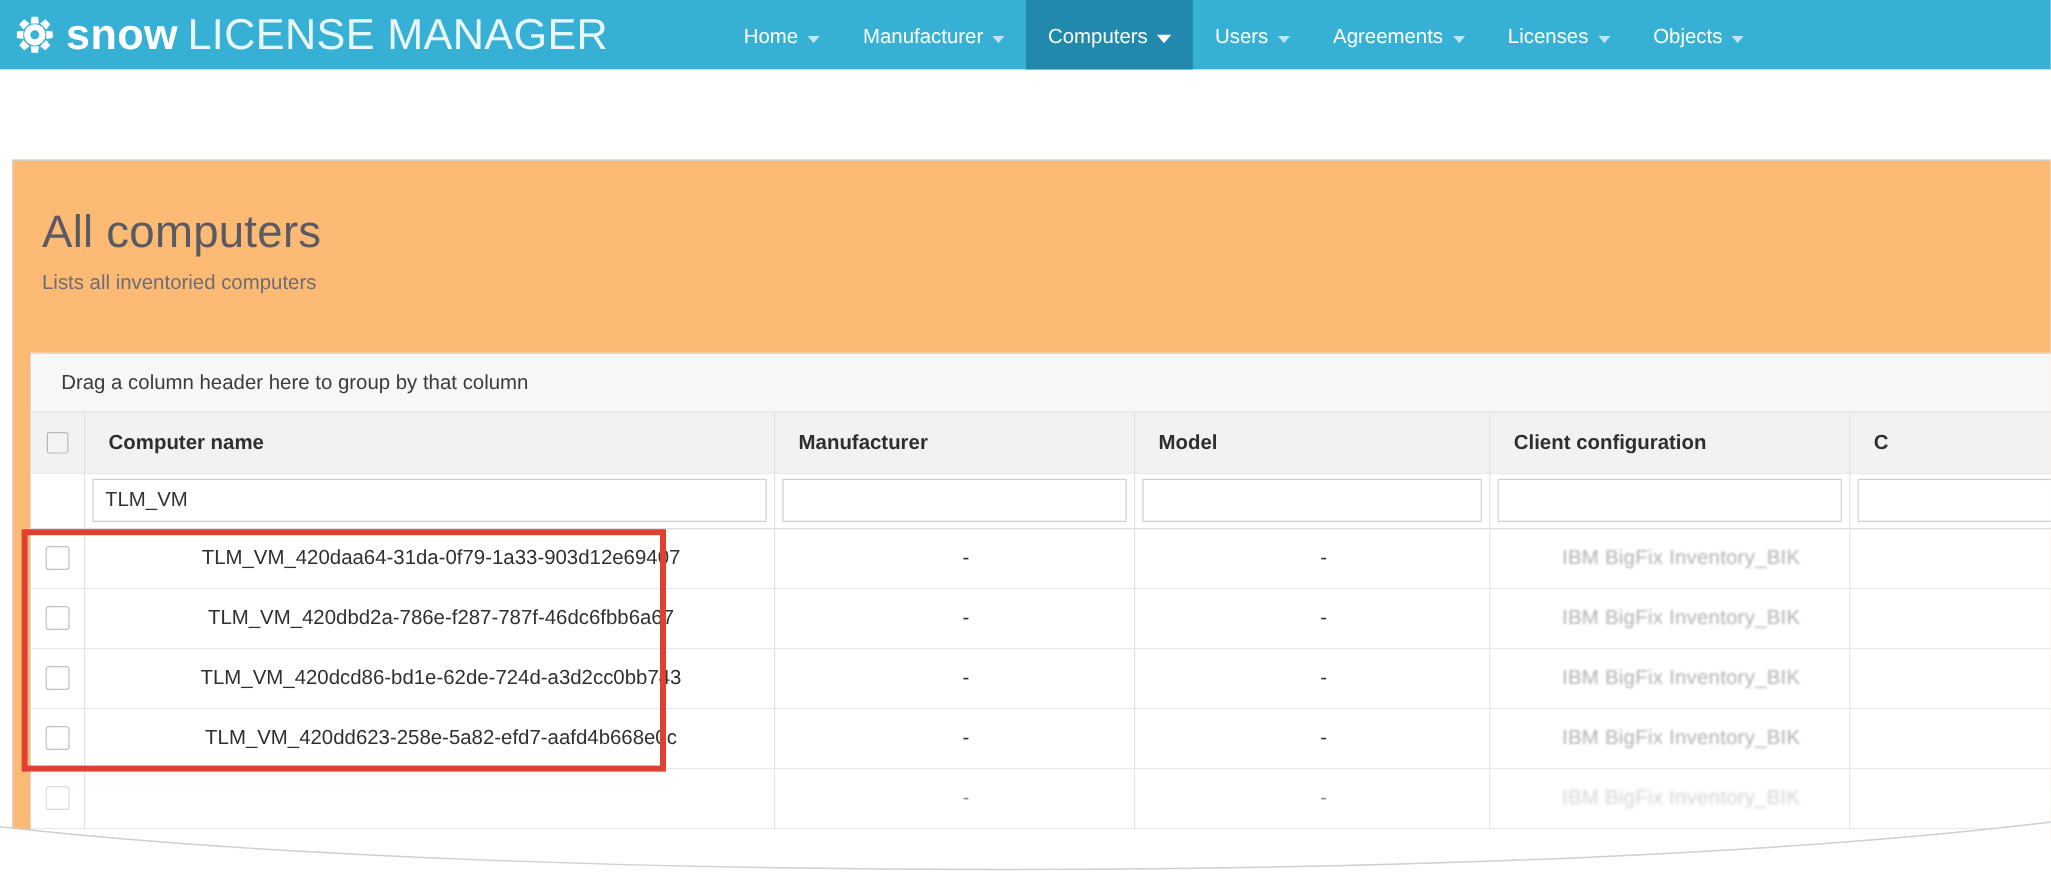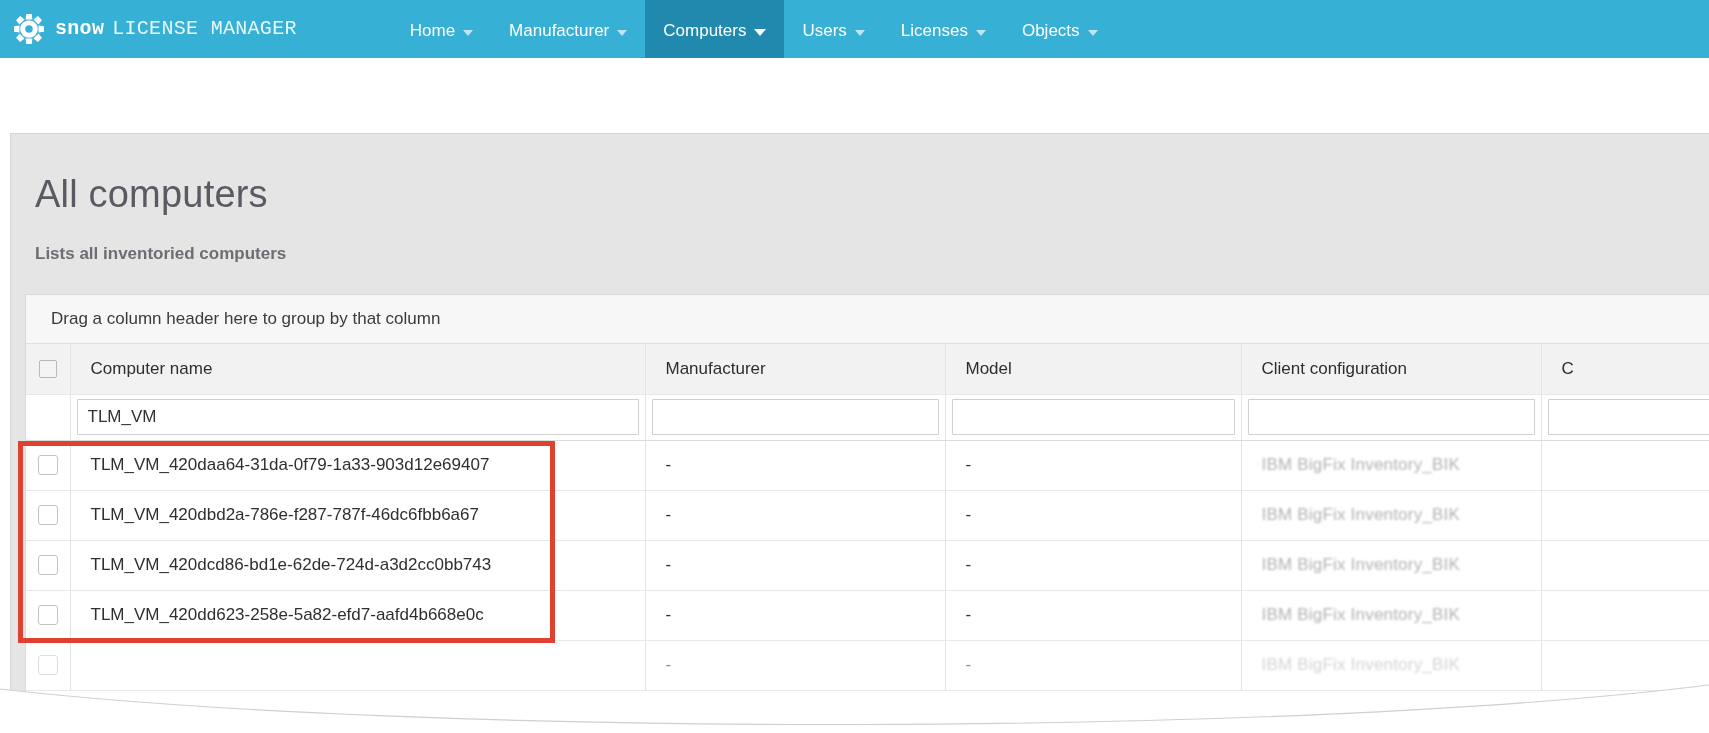--- a/index.html
+++ b/index.html
@@ -16,21 +16,21 @@
   .topbar {
     position: absolute; left: 0; top: 0; width: 1709px; height: 58px;
     background: #36b0d4;
     display: flex; align-items: center;
   }
   .brand {
     display: flex; align-items: center; height: 58px;
     padding-left: 12px; gap: 9px; user-select: none;
   }
   .brand-gear { width: 34px; height: 34px; display: block; }
-  .brand-text { font-size: 20px; letter-spacing: 0.3px; white-space: nowrap; line-height: 1; font-family: Liberation Mono, monospace; }
+  .brand-text { font-size: 36px; letter-spacing: 0.3px; white-space: nowrap; line-height: 1; }
   .brand-snow { color: #ffffff; font-weight: bold; }
   .brand-lm { color: #e8f7fc; font-weight: 300; margin-left: 8px; }
 
   .nav { display: flex; align-items: stretch; height: 58px; margin-left: 95px; }
   .nav-item {
     display: flex; align-items: center; gap: 8px;
     padding: 0 18px; height: 62px;
     color: #ffffff; font-size: 17px; white-space: nowrap;
     cursor: pointer;
   }
@@ -46,31 +46,31 @@
 
   
   .gap-strip {
     position: absolute; left: 0; top: 58px; width: 1709px; height: 75px;
     background: #ffffff;
   }
 
   
   .page-panel {
     position: absolute; left: 10px; top: 133px; width: 1699px; height: 567px;
-    background: #e5e5e5;
+    background: #fdba74;
     border-left: 1px solid #d4d4d4;
     border-top: 1px solid #d4d4d4;
   }
   .page-head { padding: 40px 0 0 24px; }
   .page-title {
     font-size: 38px; font-weight: 300; color: #5a5a62;
     letter-spacing: 0.2px; line-height: 1.1;
   }
   .page-sub {
-    font-size: 17px; color: #6d6d74; margin-top: 28px; font-weight: 700;
+    font-size: 17px; color: #6d6d74; margin-top: 10px; font-weight: 400;
   }
 
   
   .grid-wrap {
     position: absolute; left: 14px; top: 160px; right: 0; bottom: 0;
     border-left: 1px solid #d9d9d9;
     border-top: 1px solid #d9d9d9;
     background: #fff;
     overflow: hidden;
   }
@@ -92,21 +92,21 @@
   }
   th.col-chk, td.col-chk { width: 44px; }
   th.col-name, td.col-name { width: 575px; }
   th.col-manu, td.col-manu { width: 300px; }
   th.col-model, td.col-model { width: 296px; }
   th.col-client, td.col-client { width: 300px; }
   th.col-extra, td.col-extra { width: 185px; }
 
   thead th {
     height: 50px; background: #f2f2f2;
-    font-size: 17px; font-weight: normal; color: #2e2e2e;
+    font-size: 17px; font-weight: bold; color: #2e2e2e;
     padding: 0 0 0 20px;
     border-bottom: 1px solid #d6d6d6;
   }
   thead th.col-chk { padding-left: 0; text-align: center; }
 
   .hdr-chk {
     width: 18px; height: 18px; display: inline-block;
     border: 1px solid #b9b9b9; background: #f4f4f4; border-radius: 2px;
     vertical-align: middle;
   }
@@ -121,20 +121,21 @@
     border: 1px solid #cfcfcf; background: #fff;
     font-family: "Liberation Sans", sans-serif;
     font-size: 17px; color: #333; padding: 12px 10px;
     outline: none; border-radius: 1px;
   }
 
   tr.data-row td {
     height: 50px; font-size: 17px; color: #2f2f33;
     padding: 0 0 0 20px;
     background: #ffffff;
+    text-align: center;
   }
   tr.data-row td.col-chk { padding-left: 0; text-align: center; }
   .row-chk {
     width: 20px; height: 20px; display: inline-block;
     border: 1px solid #c2c2c2; background: #ffffff; border-radius: 3px;
     vertical-align: middle;
   }
   .dash { color: #3a3a3a; }
   .client-cfg {
     color: #b3b3b8;
@@ -198,20 +199,24 @@
       </div>
       <div class="nav-item active">
         <span>Computers</span>
         <i class="caret"></i>
       </div>
       <div class="nav-item">
         <span>Users</span>
         <i class="caret"></i>
       </div>
       <div class="nav-item">
+        <span>Agreements</span>
+        <i class="caret"></i>
+      </div>
+      <div class="nav-item">
         <span>Licenses</span>
         <i class="caret"></i>
       </div>
       <div class="nav-item">
         <span>Objects</span>
         <i class="caret"></i>
       </div>
     </div>
   </div>
 

